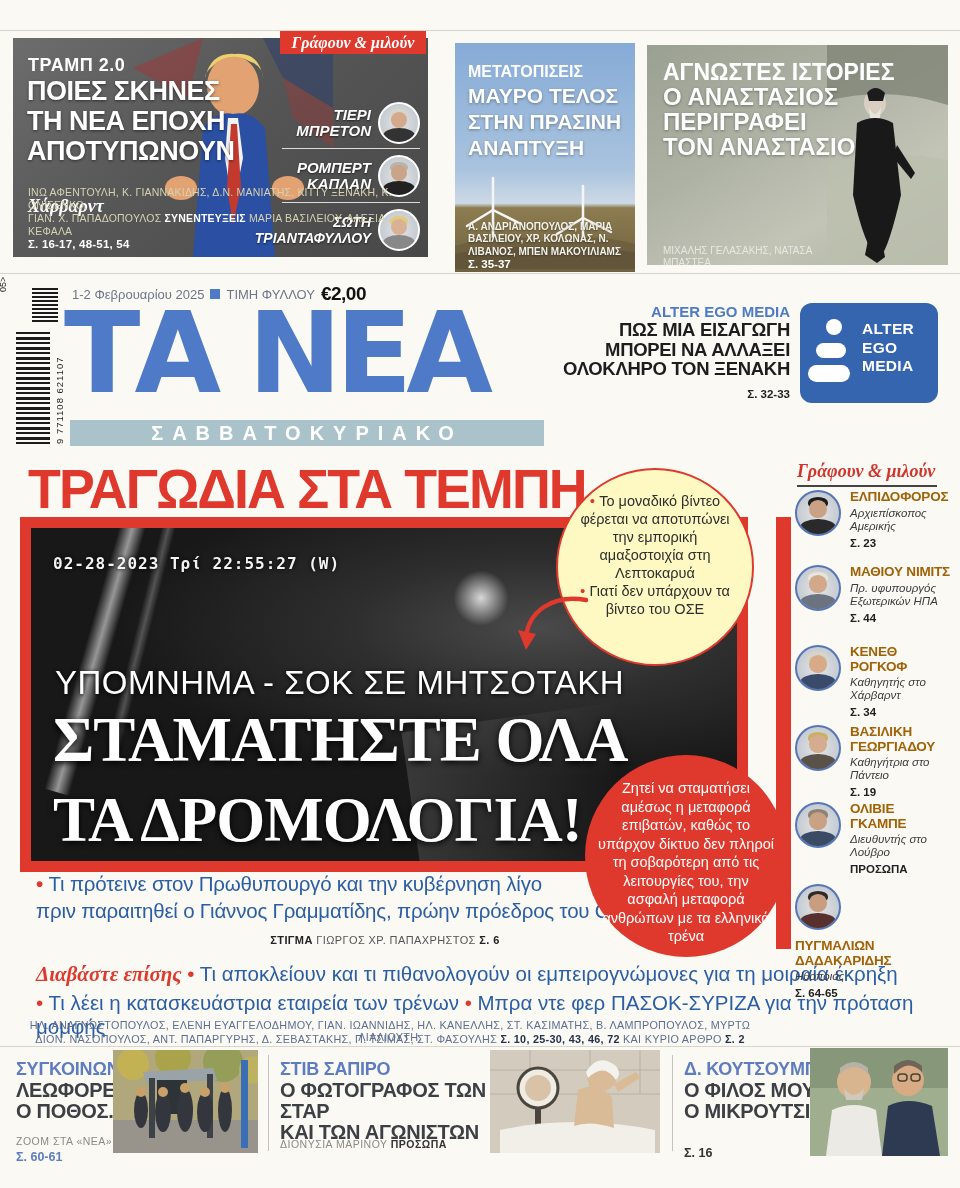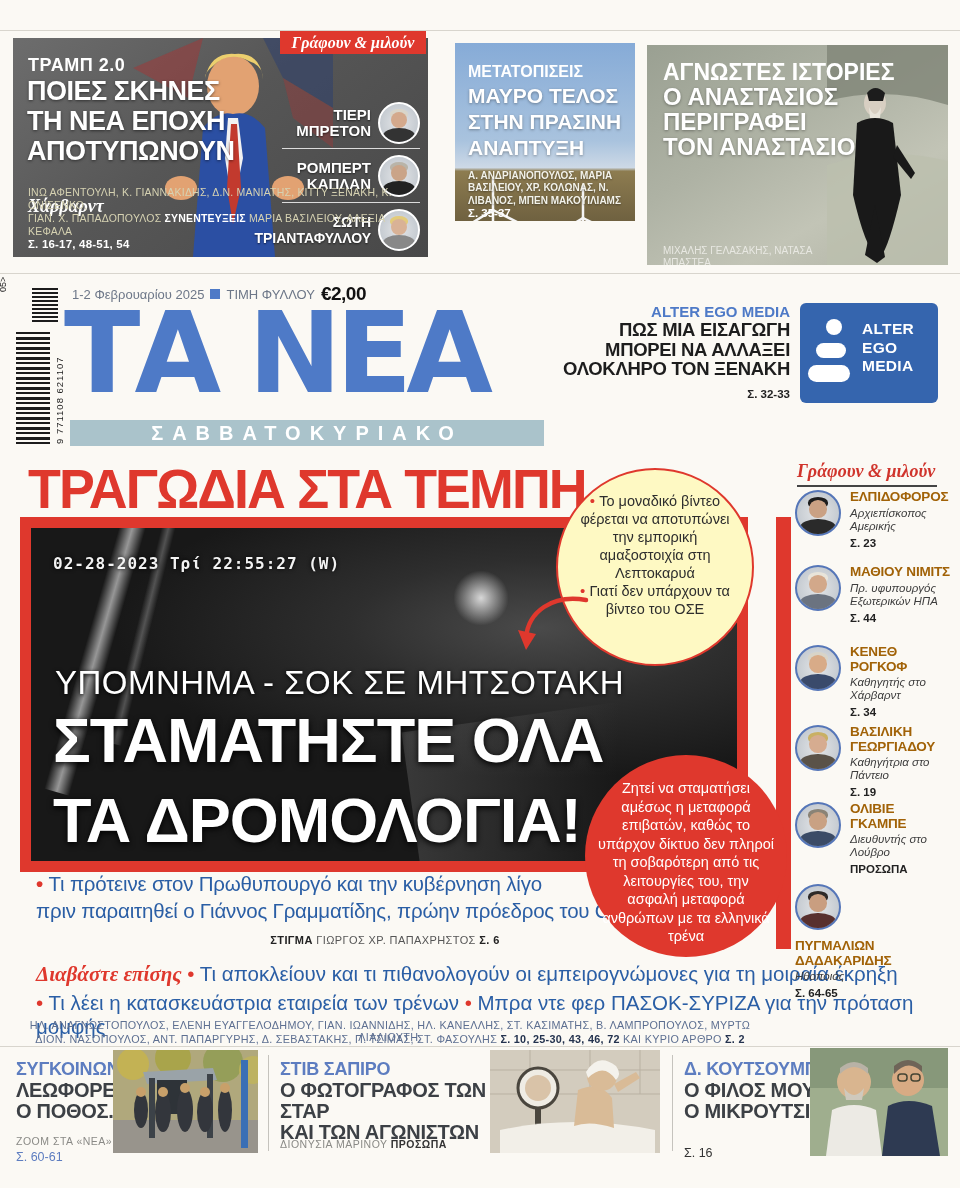--- a/index.html
+++ b/index.html
@@ -4,31 +4,31 @@
 <style>
   html,body{margin:0;padding:0;background:#dcdad4;}
   #page{position:relative;width:960px;height:1188px;background:#fbf9f4;margin:0 auto;
         font-family:"Liberation Sans",sans-serif;overflow:hidden;}
   .abs{position:absolute;}
   .rule{position:absolute;background:#d8d5cd;height:1px;}
 
   
   .promo{position:absolute;overflow:hidden;}
   #promo-trump{left:13px;top:38px;width:415px;height:219px;background:linear-gradient(140deg,#6d6d6d,#565656 45%,#484848);}
-  #promo-green{left:455px;top:43px;width:180px;height:178px;background:linear-gradient(#86abd7 0%,#a9c3de 55%,#cdd9e6 70%,#8d7c50 72%,#6f6140 100%);}
+  #promo-green{left:455px;top:43px;width:180px;height:229px;background:linear-gradient(#86abd7 0%,#a9c3de 55%,#cdd9e6 70%,#8d7c50 72%,#6f6140 100%);}
   #promo-anast{left:647px;top:45px;width:301px;height:220px;background:linear-gradient(150deg,#9aa092 0%,#aeb2a4 40%,#c2c4b6 70%,#b0b2a4 100%);}
   #badge-top{left:280px;top:31px;width:146px;height:23px;background:#df382d;color:#fff;
              font-family:"Liberation Serif",serif;font-style:italic;font-weight:bold;font-size:16px;
              text-align:center;line-height:23px;z-index:5;}
   .promo-kicker{color:#fff;font-weight:600;}
   .promo-head{color:#fff;font-weight:800;}
   #trump-kicker{left:15px;top:17px;font-size:18px;letter-spacing:.5px;}
   #trump-head{left:14px;top:38px;font-size:27px;line-height:30px;letter-spacing:-.5px;text-shadow:0 1px 3px rgba(0,0,0,.5);}
   #trump-label{left:15px;top:158px;color:#fff;font-family:"Liberation Serif",serif;font-style:italic;font-weight:bold;font-size:18px;}
-  .t-row{position:absolute;right:8px;width:150px;display:flex;align-items:center;justify-content:flex-end;gap:7px;}
+  .t-row{position:absolute;right:8px;width:150px;display:flex;align-items:center;justify-content:flex-end;gap:7px;font-style:italic;}
   .t-row .nm{color:#fff;font-weight:bold;font-size:15px;text-align:right;line-height:16px;text-shadow:0 1px 2px rgba(0,0,0,.6);}
   .t-sep{position:absolute;right:8px;width:138px;height:1px;background:rgba(255,255,255,.8);}
   .t-bylines{position:absolute;left:15px;bottom:6px;width:398px;color:#d6d2b2;font-size:10.5px;line-height:13px;letter-spacing:.2px;}
   .t-bylines b{color:#fff;}
   .t-pages{color:#fff;font-weight:bold;font-size:11.5px;}
   #green-kicker{left:13px;top:20px;font-size:16px;}
   #green-head{left:13px;top:40px;font-size:21px;line-height:26px;text-shadow:0 1px 3px rgba(0,0,0,.35);}
   #green-bylines{left:13px;bottom:14px;width:160px;color:#f2f2ea;font-size:10px;line-height:12.5px;font-weight:600;text-shadow:0 1px 2px rgba(0,0,0,.4);}
   #green-pages{left:13px;bottom:2px;color:#fff;font-weight:bold;font-size:11.5px;}
   #anast-kicker{left:16px;top:14px;font-size:23px;font-weight:600;}
@@ -49,40 +49,40 @@
   #dateline .sq{width:10px;height:10px;background:#4e7ac7;}
   #dateline .price{color:#111;font-weight:800;font-size:19px;letter-spacing:-.5px;}
   #paper-title{left:64px;top:294px;width:500px;color:#4e7ac7;font-family:"DejaVu Sans",sans-serif;
       font-weight:800;font-size:112px;line-height:118px;letter-spacing:-6px;}
   #paper-sub{left:70px;top:420px;width:474px;height:26px;background:#aac3cb;color:#fff;
       font-weight:bold;font-size:20px;letter-spacing:9px;text-align:center;line-height:27px;}
   #mh-promo{left:560px;top:303px;width:230px;text-align:right;}
   #mh-promo .k{color:#4e7ac7;font-weight:800;font-size:15px;}
   #mh-promo .l{color:#1d1d1d;font-weight:800;font-size:18.5px;line-height:19.5px;letter-spacing:-.3px;}
   #mh-promo .p{color:#222;font-weight:bold;font-size:11.5px;margin-top:9px;}
-  #aem-logo{left:800px;top:303px;width:138px;height:100px;background:#3565ae;border-radius:6px;}
+  #aem-logo{left:800px;top:303px;width:138px;height:100px;background:#3565ae;border-radius:12px;}
   .aem-shape{position:absolute;background:#fff;border-radius:20px;}
   #aem-txt{position:absolute;left:62px;top:17px;color:#fff;font-weight:800;font-size:15.5px;line-height:18.5px;letter-spacing:.3px;}
 
   
   #banner{left:28px;top:456px;color:#df382d;font-weight:800;font-size:56px;letter-spacing:-2px;
      transform:scaleX(.96);transform-origin:left;white-space:nowrap;}
   #quote-bar{left:776px;top:517px;width:15px;height:432px;background:#df382d;}
   #cctv{left:20px;top:517px;width:728px;height:355px;background:#df382d;}
   #cctv-img{position:absolute;left:11px;top:11px;right:11px;bottom:11px;overflow:hidden;
      background:radial-gradient(ellipse 60% 45% at 72% 30%,#4a4a4a 0%,#2e2e2e 45%,#181818 100%);}
   .streak{position:absolute;left:54px;top:-30px;width:26px;height:300px;transform:rotate(16deg);
      background:linear-gradient(90deg,rgba(255,255,255,0),rgba(255,255,255,.55),rgba(255,255,255,0));}
   .streak2{position:absolute;left:108px;top:-40px;width:14px;height:260px;transform:rotate(14deg);
      background:linear-gradient(90deg,rgba(255,255,255,0),rgba(255,255,255,.25),rgba(255,255,255,0));}
   .glow{position:absolute;border-radius:50%;}
   #cctv-ts{position:absolute;left:22px;top:26px;color:#f2f2f2;font-family:"DejaVu Sans Mono",monospace;
      font-weight:bold;font-size:16px;letter-spacing:1px;text-shadow:0 0 4px #000;}
   #cctv-kicker{position:absolute;left:24px;top:136px;color:#fff;font-weight:500;font-size:33px;letter-spacing:.5px;text-shadow:0 1px 4px #000;}
-  #cctv-head{position:absolute;left:22px;top:172px;color:#fff;font-weight:800;font-size:63px;line-height:80px;letter-spacing:-1px;text-shadow:0 2px 6px #000;}
+  #cctv-head{position:absolute;left:22px;top:172px;color:#fff;font-weight:800;font-size:63px;line-height:80px;letter-spacing:-1px;text-shadow:0 2px 6px #000;font-family:Liberation Serif, serif;}
 
   #bubble-white{left:556px;top:468px;width:198px;height:198px;border-radius:50%;background:#fef9c3;
      border:2px solid #df382d;z-index:6;box-sizing:border-box;padding:22px 14px 0 14px;text-align:center;
      color:#2e2e2e;font-size:14.5px;line-height:18px;font-weight:500;}
   .wb-item .bl{color:#df382d;font-size:15px;}
   #red-arrow{left:512px;top:592px;width:80px;height:66px;z-index:7;}
   #bubble-red{left:585px;top:755px;width:202px;height:202px;border-radius:50%;background:#df382d;z-index:6;
      box-sizing:border-box;padding:24px 12px 0 12px;text-align:center;color:#fff;font-size:14.5px;line-height:18.5px;font-weight:500;}
 
   .subhead{left:36px;color:#2a5ea5;font-size:20.5px;font-weight:500;letter-spacing:-.2px;}
@@ -109,21 +109,21 @@
   .p-body{position:absolute;left:8%;bottom:-6%;width:84%;height:42%;border-radius:50% 50% 0 0;background:var(--top);}
   .sb-name{color:#a16207;font-weight:800;font-size:13.5px;line-height:14.5px;letter-spacing:-.2px;}
   .sb-role{color:#3d3d3d;font-style:italic;font-size:11.5px;line-height:13px;margin-top:2px;}
   .sb-page{color:#222;font-weight:800;font-size:11.5px;margin-top:4px;}
 
   
   .b-kick{position:absolute;color:#5d7dc0;font-weight:800;font-size:18px;letter-spacing:-.2px;}
   .b-head{position:absolute;color:#3c4045;font-weight:800;font-size:20px;line-height:21px;letter-spacing:-.3px;}
   .b-credit{position:absolute;color:#8a8a86;font-size:10.5px;letter-spacing:.5px;}
   .b-credit b{color:#333;}
-  .b-page{position:absolute;color:#5d7dc0;font-weight:400;font-size:12.5px;}
+  .b-page{position:absolute;color:#5d7dc0;font-weight:700;font-size:12.5px;}
   .b-page.dark{color:#333;}
   .vdiv{position:absolute;width:1px;background:#c5c3bd;top:1055px;height:96px;}
   .bphoto{position:absolute;overflow:hidden;}
 
   svg{display:block;}
 </style>
 </head>
 <body>
 
 <div id="page">

